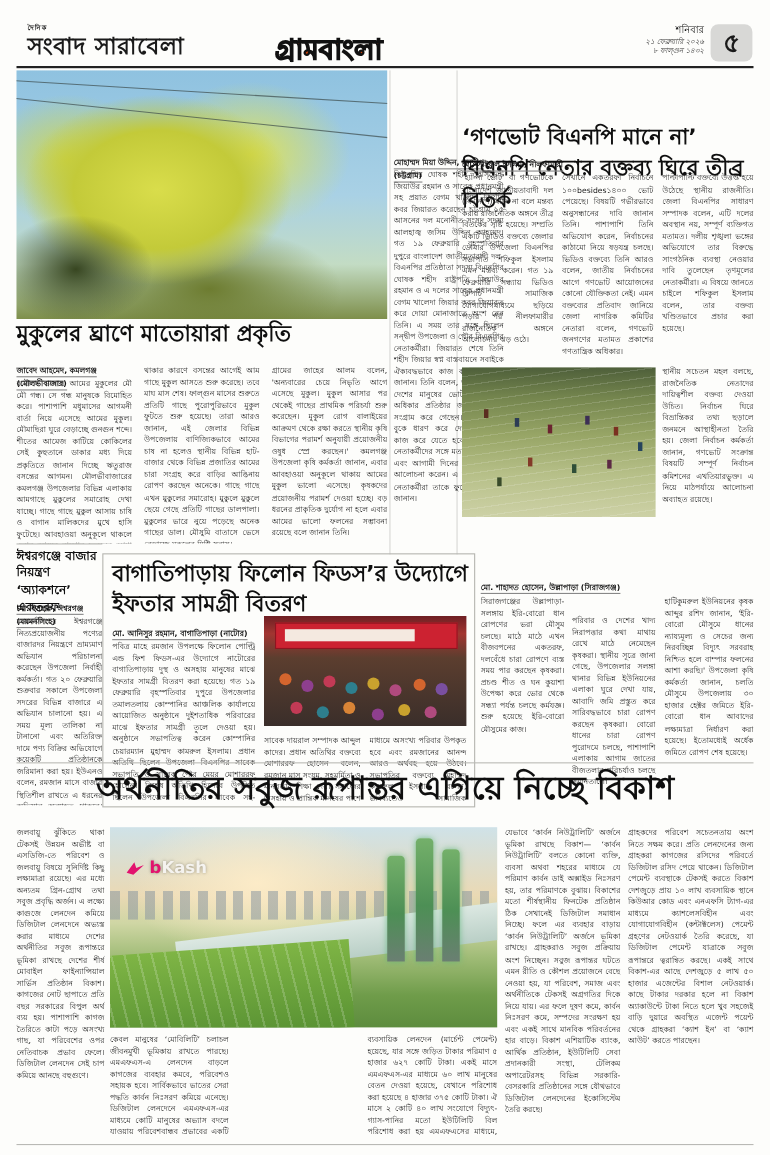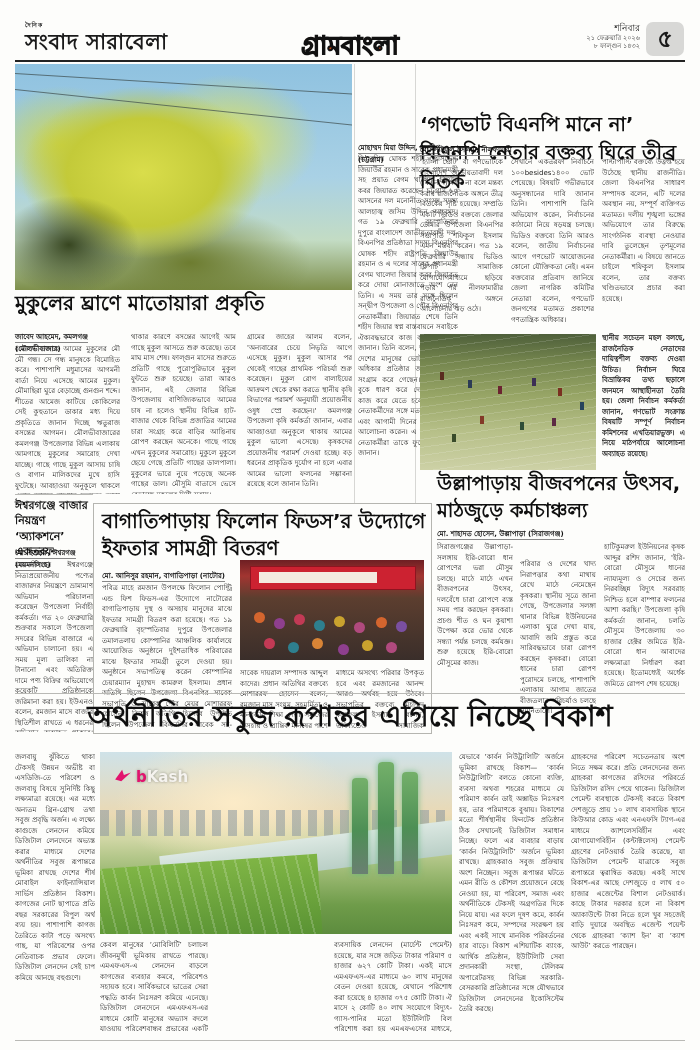--- a/index.html
+++ b/index.html
@@ -4,25 +4,25 @@
 <style>
   html,body{margin:0;padding:0;background:#e9e9e7;}
   .page{position:relative;width:700px;height:1050px;background:#fdfdfb;margin:0 auto;
         font-family:"DejaVu Sans",sans-serif;color:#1a1a1a;overflow:hidden;}
   .abs{position:absolute;}
   
   .header{left:15px;top:18px;width:670px;height:42px;border-bottom:2px solid #222;}
   .masthead{left:25px;top:26px;width:220px;}
   .masthead-tag{font-size:6px;font-weight:700;letter-spacing:1px;}
   .masthead-title{font-size:21px;font-weight:800;letter-spacing:0.5px;line-height:1.1;}
-  .section-title{left:250px;top:26px;width:200px;text-align:center;font-size:25px;font-weight:800;
+  .section-title{left:250px;top:26px;width:200px;font-size:25px;font-weight:800;
         color:#c2410c;-webkit-text-stroke:1.2px #111;text-stroke:1.2px #111;}
   .dateblock{left:540px;top:23px;width:100px;text-align:right;line-height:1.25;}
   .dateblock .day{font-size:9px;font-weight:400;}
-  .dateblock .d2,.dateblock .d3{font-size:6.5px;color:#333;}
+  .dateblock .d2,.dateblock .d3{font-size:6.5px;color:#333;font-style:italic;}
   .pagebox{left:646px;top:22px;width:38px;height:34px;background:#d8d8d6;border-radius:7px;
         text-align:center;font-size:24px;font-weight:800;line-height:34px;}
   
   .headline{font-weight:800;color:#0f0f0f;}
   .byline{font-size:7px;font-weight:700;color:#111;}
   .byline span{border-bottom:1px solid #888;padding-bottom:1px;}
   .body-col{font-size:7px;line-height:1.5;text-align:justify;color:#222;overflow:hidden;}
   .vrule{width:1px;background:#d7d7d4;}
   .hrule{height:1px;background:#b9b9b5;}
   
@@ -64,21 +64,21 @@
   .river{position:absolute;left:60px;top:84px;width:330px;height:34px;background:linear-gradient(180deg,#dce8e2,#b9cfc6);
     transform:rotate(-7deg);}
   .field{position:absolute;left:-20px;top:110px;width:240px;height:80px;background:
       repeating-linear-gradient(80deg, rgba(255,255,255,.18) 0 2px, rgba(255,255,255,0) 2px 12px),
       linear-gradient(180deg,#7fb545,#5a9334);transform:rotate(-4deg);}
   .tower{position:absolute;width:16px;border-radius:4px 4px 0 0;
       background:linear-gradient(180deg,#74b06a 0%,#4d8f55 55%,#6a7f72 100%);box-shadow:0 0 6px rgba(90,180,120,.8);}
   .t1{left:252px;top:26px;height:96px;}
   .t2{left:278px;top:10px;height:112px;}
   .t3{left:302px;top:20px;height:102px;}
-  .bkash-logo{position:absolute;left:14px;top:16px;display:flex;align-items:flex-start;gap:4px;}
+  .bkash-logo{position:absolute;left:14px;top:28px;display:flex;align-items:center;gap:4px;}
   .bkash-logo .txt{font-size:15px;font-weight:700;color:#f5f3ef;text-shadow:0 0 3px rgba(0,0,0,.35);}
   .bkash-logo .txt b{color:#e2136e;font-weight:700;}
   
   .h-mukul{left:15px;top:291px;width:337px;font-size:20px;line-height:1.2;}
   .h-zia{left:358px;top:65px;width:100px;font-size:13.5px;line-height:1.35;}
   .h-gono{left:420px;top:63px;width:266px;font-size:19.5px;line-height:1.45;margin-top:48px;}
   .h-ulla{left:437px;top:470px;width:252px;font-size:19.5px;line-height:1.4;}
   .h-ishw{left:15px;top:498px;width:78px;font-size:11px;line-height:1.4;}
   .h-baga{left:102px;top:508px;width:330px;font-size:20px;line-height:1.35;}
   .h-bkash{left:15px;top:698px;width:670px;font-size:29px;text-align:center;line-height:1.3;}
@@ -131,31 +131,30 @@
   </div>
   <div class="abs body-col" style="left:358px;top:154px;width:100px;height:350px;">বিএনপির ঘোষক শহীদ প্রেসিডেন্ট জিয়াউর রহমান ও সাবেক প্রধানমন্ত্রী সহ প্রয়াত বেগম খালেদা জিয়ার কবর জিয়ারত করেছেন চট্টগ্রাম ১৫ আসনের দল মনোনীত সংসদ সদস্য আলহাজ্ব জসিম উদ্দিন আহমেদ। গত ১৯ ফেব্রুয়ারি বৃহস্পতিবার দুপুরে বাংলাদেশ জাতীয়তাবাদী দল-বিএনপির প্রতিষ্ঠাতা সদস্য বিএনপির ঘোষক শহীদ রাষ্ট্রপতি জিয়াউর রহমান ও এ দলের সাবেক প্রধানমন্ত্রী বেগম খালেদা জিয়ার কবর জিয়ারত করে দোয়া মোনাজাতে অংশ নেন তিনি। এ সময় তার সঙ্গে ছিলেন সন্দ্বীপ উপজেলা ও পৌর বিএনপির নেতাকর্মীরা। জিয়ারত শেষে তিনি শহীদ জিয়ার স্বপ্ন বাস্তবায়নে সবাইকে ঐক্যবদ্ধভাবে কাজ করার আহ্বান জানান। তিনি বলেন, শহীদ জিয়া এ দেশের মানুষের ভোট ও ভাতের অধিকার প্রতিষ্ঠার জন্য আজীবন সংগ্রাম করে গেছেন। তার আদর্শ বুকে ধারণ করে দেশের কল্যাণে কাজ করে যেতে হবে। পরে তিনি নেতাকর্মীদের সঙ্গে মতবিনিময় করেন এবং আগামী দিনের কর্মসূচি নিয়ে আলোচনা করেন। এ সময় উপস্থিত নেতাকর্মীরা তাকে ফুলেল শুভেচ্ছা জানান।</div>
 
   <div class="abs headline h-gono">‘গণভোট বিএনপি মানে না’ বিএনপি নেতার বক্তব্য ঘিরে তীব্র বিতর্ক</div>
   <div class="abs byline" style="left:420px;top:144px;width:130px;">
     <span>মো. সাইফুল ইসলাম, নীলফামারী</span>
   </div>
   <div class="abs body-col" style="left:420px;top:157px;width:83px;height:172px;">‘হ্যাঁ-না ভোট’ বা গণভোটকে বাংলাদেশ জাতীয়তাবাদী দল (বিএনপি) মানে না বলে মন্তব্য করায় রাজনৈতিক অঙ্গনে তীব্র বিতর্কের সৃষ্টি হয়েছে। সম্প্রতি একটি ভিডিও বক্তব্যে জেলার ডোমার উপজেলা বিএনপির সভাপতি শফিকুল ইসলাম এমন মন্তব্য করেন। গত ১৯ ফেব্রুয়ারি সন্ধ্যায় ভিডিও ক্লিপটি সামাজিক যোগাযোগমাধ্যমে ছড়িয়ে পড়ার পর নীলফামারীর রাজনৈতিক অঙ্গনে আলোচনার ঝড় ওঠে।</div>
   <div class="abs body-col" style="left:511px;top:157px;width:83px;height:172px;">সেখানে একতরফা নির্বাচনে ১০০besides১৪০০ ভোট পেয়েছে। বিষয়টি গভীরভাবে অনুসন্ধানের দাবি জানান তিনি। পাশাপাশি তিনি অভিযোগ করেন, নির্বাচনের কাঠামো নিয়ে ষড়যন্ত্র চলছে। ভিডিও বক্তব্যে তিনি আরও বলেন, জাতীয় নির্বাচনের আগে গণভোট আয়োজনের কোনো যৌক্তিকতা নেই। এমন বক্তব্যের প্রতিবাদ জানিয়ে জেলা নাগরিক কমিটির নেতারা বলেন, গণভোট জনগণের মতামত প্রকাশের গণতান্ত্রিক অধিকার।</div>
   <div class="abs body-col" style="left:602px;top:157px;width:83px;height:172px;">পাল্টাপাল্টি বক্তব্যে উত্তপ্ত হয়ে উঠেছে স্থানীয় রাজনীতি। জেলা বিএনপির সাধারণ সম্পাদক বলেন, এটি দলের অবস্থান নয়, সম্পূর্ণ ব্যক্তিগত মতামত। দলীয় শৃঙ্খলা ভঙ্গের অভিযোগে তার বিরুদ্ধে সাংগঠনিক ব্যবস্থা নেওয়ার দাবি তুলেছেন তৃণমূলের নেতাকর্মীরা। এ বিষয়ে জানতে চাইলে শফিকুল ইসলাম বলেন, তার বক্তব্য খণ্ডিতভাবে প্রচার করা হয়েছে।</div>
-  <div class="abs body-col" style="left:602px;top:333px;width:83px;height:132px;font-weight:bold;">স্থানীয় সচেতন মহল বলছে, রাজনৈতিক নেতাদের দায়িত্বশীল বক্তব্য দেওয়া উচিত। নির্বাচন ঘিরে বিভ্রান্তিকর তথ্য ছড়ালে জনমনে আস্থাহীনতা তৈরি হয়। জেলা নির্বাচন কর্মকর্তা জানান, গণভোট সংক্রান্ত বিষয়টি সম্পূর্ণ নির্বাচন কমিশনের এখতিয়ারভুক্ত। এ নিয়ে মাঠপর্যায়ে আলোচনা অব্যাহত রয়েছে।</div>
+  <div class="abs body-col" style="left:602px;top:333px;width:83px;height:132px;">স্থানীয় সচেতন মহল বলছে, রাজনৈতিক নেতাদের দায়িত্বশীল বক্তব্য দেওয়া উচিত। নির্বাচন ঘিরে বিভ্রান্তিকর তথ্য ছড়ালে জনমনে আস্থাহীনতা তৈরি হয়। জেলা নির্বাচন কর্মকর্তা জানান, গণভোট সংক্রান্ত বিষয়টি সম্পূর্ণ নির্বাচন কমিশনের এখতিয়ারভুক্ত। এ নিয়ে মাঠপর্যায়ে আলোচনা অব্যাহত রয়েছে।</div>
 
   <div class="abs paddy-photo">
     <div class="paddy-people"></div>
   </div>
 
-  <div class="abs headline h-ulla">উল্লাপাড়ায় বীজবপনের উৎসব, মাঠজুড়ে কর্মচাঞ্চল্য</div>
   <div class="abs byline" style="left:437px;top:528px;width:170px;">
     <span>মো. শাহাদত হোসেন, উল্লাপাড়া (সিরাজগঞ্জ)</span>
   </div>
-  <div class="abs body-col" style="left:437px;top:542px;width:76px;height:188px;">সিরাজগঞ্জের উল্লাপাড়া-সলঙ্গায় ইরি-বোরো ধান রোপণের ভরা মৌসুম চলছে। মাঠে মাঠে এখন বীজবপনের উৎসব, দলবেঁধে চারা রোপণে ব্যস্ত সময় পার করছেন কৃষকরা। প্রচণ্ড শীত ও ঘন কুয়াশা উপেক্ষা করে ভোর থেকে সন্ধ্যা পর্যন্ত চলছে কর্মযজ্ঞ। শুরু হয়েছে ইরি-বোরো মৌসুমের কাজ।</div>
+  <div class="abs body-col" style="left:437px;top:542px;width:76px;height:188px;">সিরাজগঞ্জের উল্লাপাড়া-সলঙ্গায় ইরি-বোরো ধান রোপণের ভরা মৌসুম চলছে। মাঠে মাঠে এখন বীজবপনের একতরফ, দলবেঁধে চারা রোপণে ব্যস্ত সময় পার করছেন কৃষকরা। প্রচণ্ড শীত ও ঘন কুয়াশা উপেক্ষা করে ভোর থেকে সন্ধ্যা পর্যন্ত চলছে কর্মযজ্ঞ। শুরু হয়েছে ইরি-বোরো মৌসুমের কাজ।</div>
   <div class="abs body-col" style="left:520px;top:542px;width:76px;height:188px;margin-top:17px;">পরিবার ও দেশের খাদ্য নিরাপত্তার কথা মাথায় রেখে মাঠে নেমেছেন কৃষকরা। স্থানীয় সূত্রে জানা গেছে, উপজেলার সলঙ্গা থানার বিভিন্ন ইউনিয়নের এলাকা ঘুরে দেখা যায়, আবাদি জমি প্রস্তুত করে সারিবদ্ধভাবে চারা রোপণ করছেন কৃষকরা। বোরো ধানের চারা রোপণ পুরোদমে চলছে, পাশাপাশি এলাকায় আগাম জাতের বীজতলার পরিচর্যাও চলছে সমানতালে।</div>
   <div class="abs body-col" style="left:604px;top:542px;width:81px;height:188px;">হাটিকুমরুল ইউনিয়নের কৃষক আব্দুর রশিদ জানান, 'ইরি-বোরো মৌসুমে ধানের ন্যায্যমূল্য ও সেচের জন্য নিরবচ্ছিন্ন বিদ্যুৎ সরবরাহ নিশ্চিত হলে বাম্পার ফলনের আশা করছি।' উপজেলা কৃষি কর্মকর্তা জানান, চলতি মৌসুমে উপজেলায় ৩০ হাজার হেক্টর জমিতে ইরি-বোরো ধান আবাদের লক্ষ্যমাত্রা নির্ধারণ করা হয়েছে। ইতোমধ্যেই অর্ধেক জমিতে রোপণ শেষ হয়েছে।</div>
 
   <div class="abs bagabox"></div>
   <div class="abs headline h-baga">বাগাতিপাড়ায় ফিলোন ফিডস’র উদ্যোগে ইফতার সামগ্রী বিতরণ</div>
   <div class="abs byline" style="left:102px;top:570px;width:132px;">
     <span>মো. আনিসুর রহমান, বাগাতিপাড়া (নাটোর)</span>
   </div>
   <div class="abs body-col" style="left:102px;top:583px;width:130px;height:145px;">পবিত্র মাহে রমজান উপলক্ষে ফিলোন পোল্ট্রি এন্ড ফিশ ফিডস-এর উদ্যোগে নাটোরের বাগাতিপাড়ায় দুস্থ ও অসহায় মানুষের মাঝে ইফতার সামগ্রী বিতরণ করা হয়েছে। গত ১৯ ফেব্রুয়ারি বৃহস্পতিবার দুপুরে উপজেলার তমালতলায় কোম্পানির আঞ্চলিক কার্যালয়ে আয়োজিত অনুষ্ঠানে দুইশতাধিক পরিবারের মাঝে ইফতার সামগ্রী তুলে দেওয়া হয়। অনুষ্ঠানে সভাপতিত্ব করেন কোম্পানির চেয়ারম্যান মুহাম্মদ কামরুল ইসলাম। প্রধান অতিথি ছিলেন উপজেলা বিএনপির সাবেক সভাপতি ও সাবেক পৌর মেয়র মোশাররফ হোসেন। বিশেষ অতিথি হিসেবে উপস্থিত ছিলেন উপজেলা বিএনপির সাবেক সহ-সভাপতি হায়দার রশীদ, বাগাতিপাড়া ইউনিয়ন বিএনপির সাবেক সভাপতি মাহতাব উদ্দিন এবং</div>
   <div class="abs iftar-photo">

